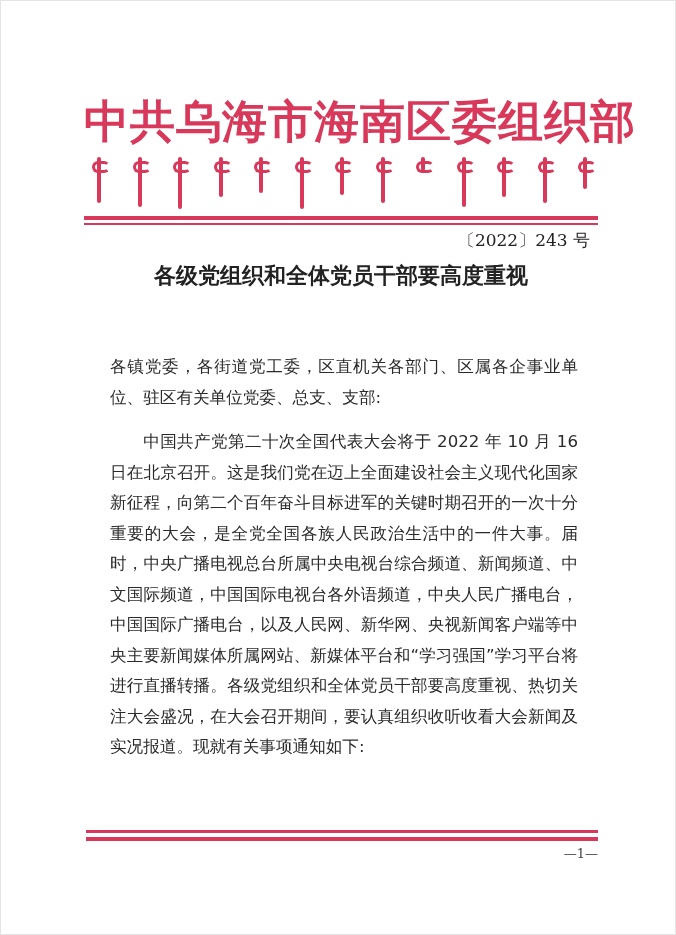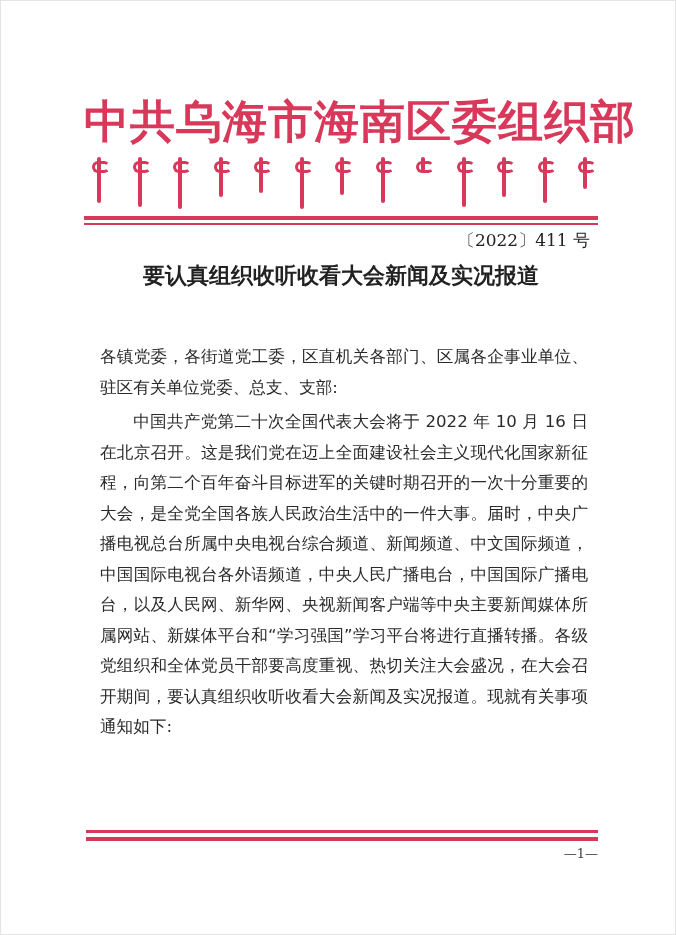--- a/index.html
+++ b/index.html
@@ -42,21 +42,21 @@
   .doc-title {
     position: absolute; left: 84px; top: 258px; width: 514px; text-align: center;
     font-family: "DejaVu Serif", serif; font-weight: bold; font-size: 22px;
     line-height: 34px; color: #222;
   }
   .body-text {
     position: absolute; left: 96px; top: 338px; width: 496px;
     font-family: "DejaVu Sans", sans-serif; font-size: 16.6px; line-height: 30.5px;
     color: #2a2a2a; text-align: justify; text-justify: inter-character;
   }
-  .body-text p { margin: 4px; }
+  .body-text p { margin: 14px; }
   .body-text .indent { text-indent: 2em; }
   .page-number {
     position: absolute; left: 540px; top: 846px; width: 58px; text-align: right;
     font-size: 13px; color: #444;
   }
 </style>
 </head>
 <body>
 
 <div class="page-border"></div>
@@ -75,24 +75,24 @@
   <span class="mongol-glyph" style="height:16px"></span>
   <span class="mongol-glyph" style="height:52px"></span>
   <span class="mongol-glyph" style="height:42px"></span>
   <span class="mongol-glyph" style="height:48px"></span>
   <span class="mongol-glyph" style="height:34px"></span>
 </div>
 
 <div class="red-line" style="left:84px; top:216px; width:514px; height:4px;"></div>
 <div class="red-line" style="left:84px; top:223px; width:514px; height:2px;"></div>
 
-<div class="doc-number">〔2022〕411 号</div>
+<div class="doc-number">〔2022〕243 号</div>
 
 <div class="doc-title">
-  <div>要认真组织收听收看大会新闻及实况报道</div>
+  <div>各级党组织和全体党员干部要高度重视</div>
 </div>
 
 <div class="body-text">
   <p>各镇党委，各街道党工委，区直机关各部门、区属各企事业单位、驻区有关单位党委、总支、支部:</p>
   <p class="indent">中国共产党第二十次全国代表大会将于 2022 年 10 月 16 日在北京召开。这是我们党在迈上全面建设社会主义现代化国家新征程，向第二个百年奋斗目标进军的关键时期召开的一次十分重要的大会，是全党全国各族人民政治生活中的一件大事。届时，中央广播电视总台所属中央电视台综合频道、新闻频道、中文国际频道，中国国际电视台各外语频道，中央人民广播电台，中国国际广播电台，以及人民网、新华网、央视新闻客户端等中央主要新闻媒体所属网站、新媒体平台和“学习强国”学习平台将进行直播转播。各级党组织和全体党员干部要高度重视、热切关注大会盛况，在大会召开期间，要认真组织收听收看大会新闻及实况报道。现就有关事项通知如下:</p>
 </div>
 
 <div class="red-line" style="left:86px; top:830px; width:512px; height:3px;"></div>
 <div class="red-line" style="left:86px; top:837px; width:512px; height:4px;"></div>
 

